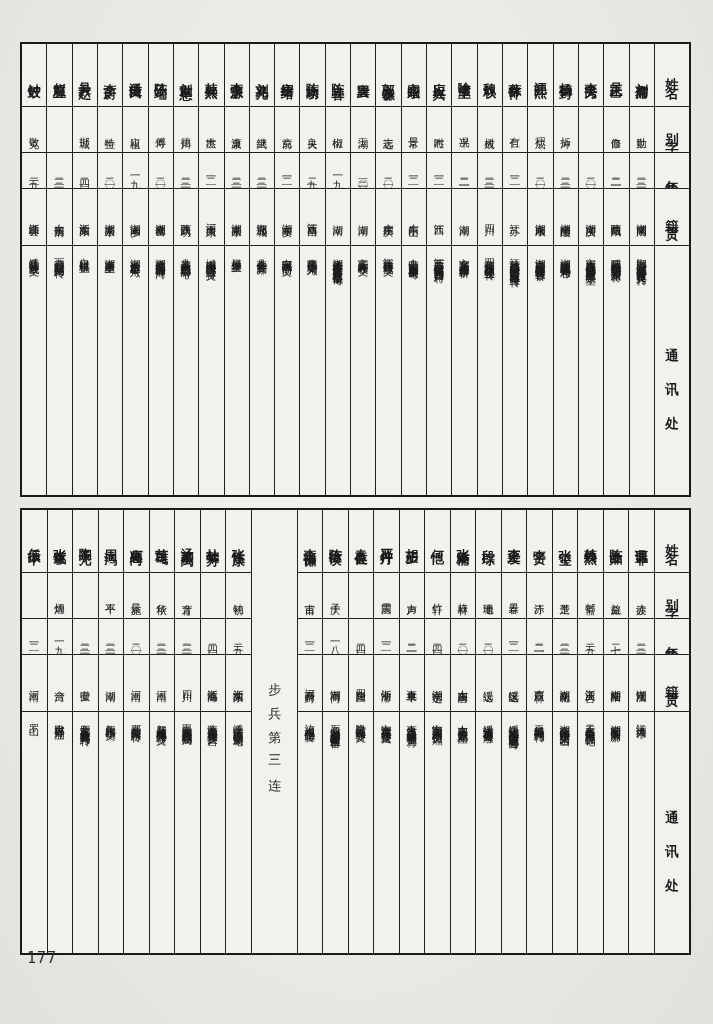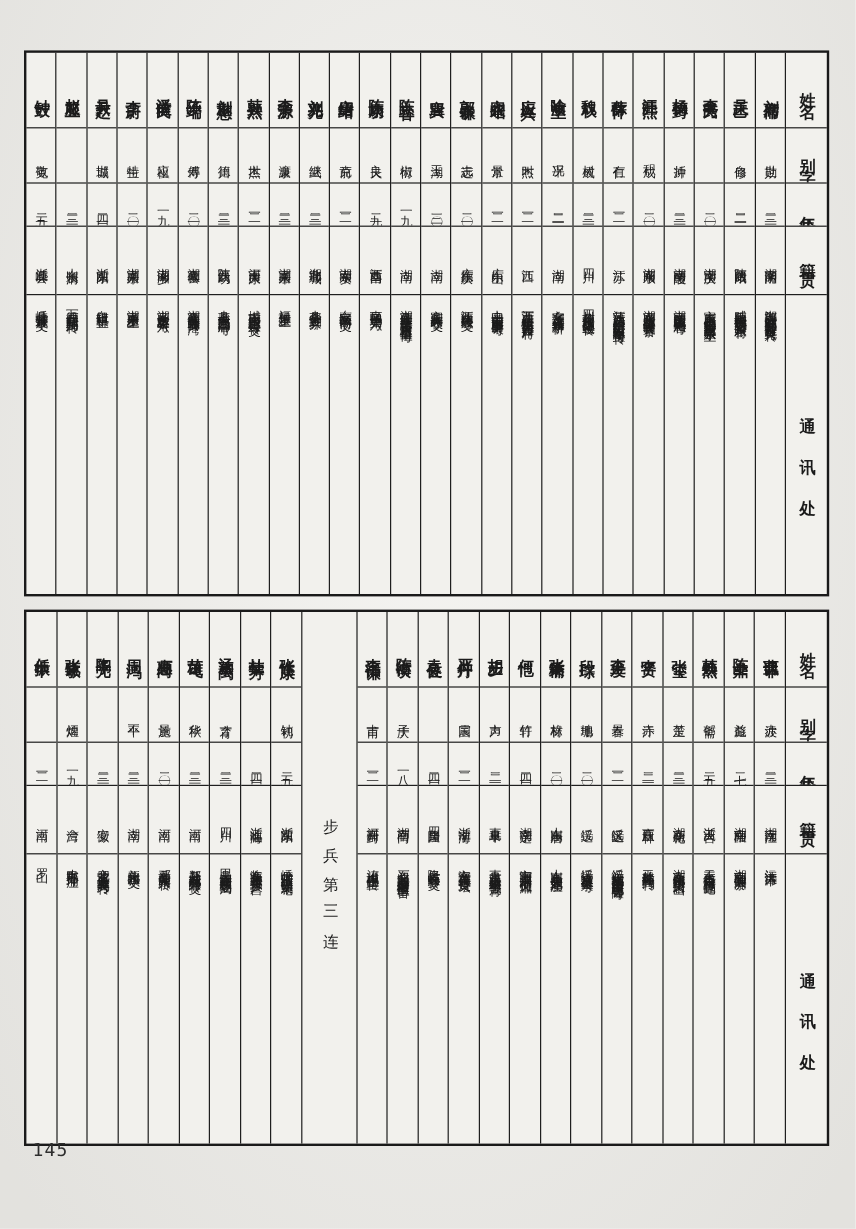--- a/index.html
+++ b/index.html
@@ -933,14 +933,14 @@
         </div>
       <div class="cell c-native">
           <span class="vtext t-h2">籍贯</span>
         </div>
       <div class="cell c-addr" style="align-items:center">
           <span class="vtext t-h3">通讯处</span>
         </div>
     </div>
   </div>
 
-  <div class="page-number">145</div>
+  <div class="page-number">177</div>
 </div>
 
 </body></html>

